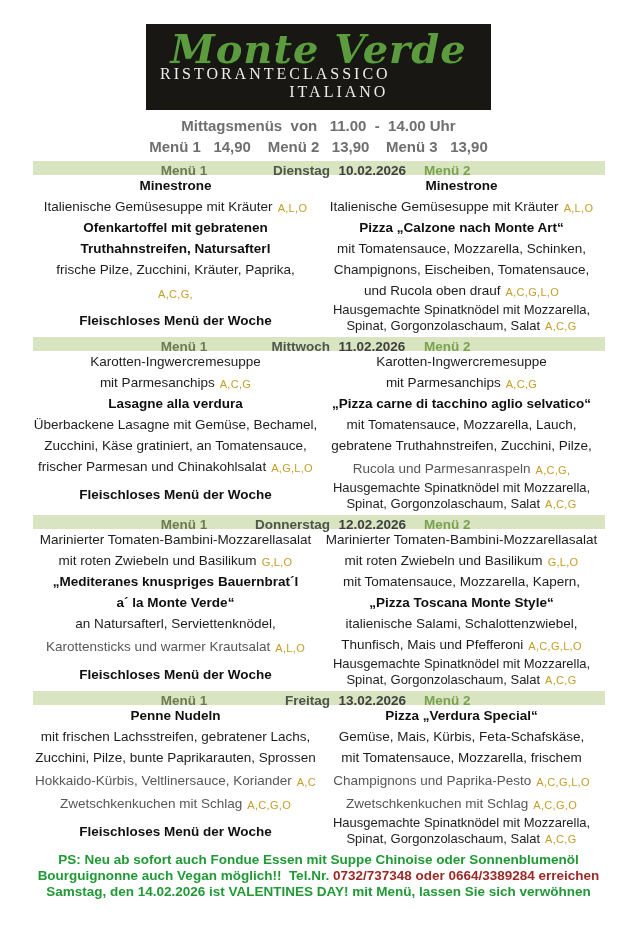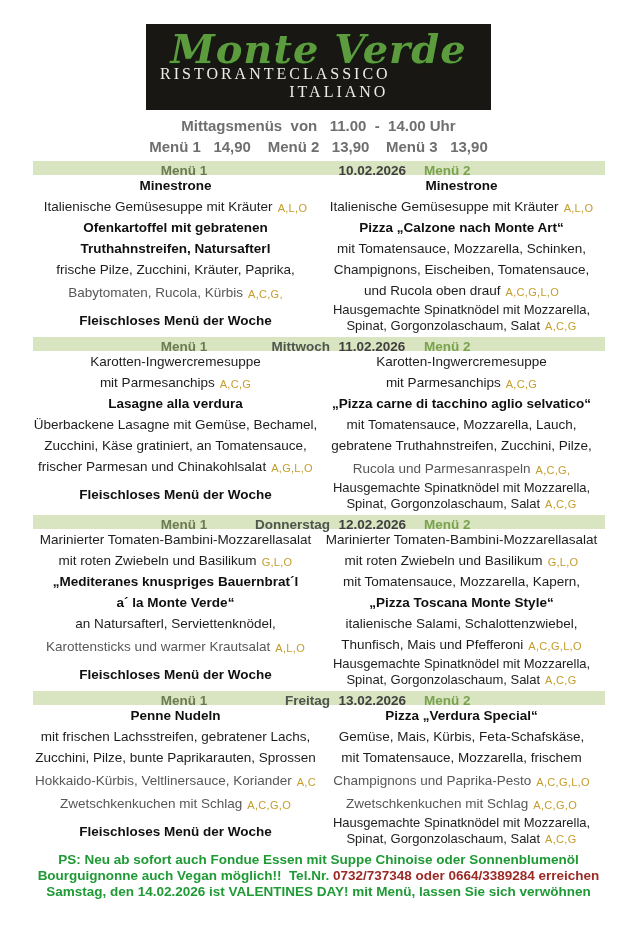--- a/index.html
+++ b/index.html
@@ -72,20 +72,21 @@
     </div>
   </div>
 
   <div class="intro-hours">Mittagsmenüs  von   11.00  -  14.00 Uhr</div>
   <div class="intro-prices">Menü 1   14,90    Menü 2   13,90    Menü 3   13,90</div>
 
   <div id="days">
       <section class="day">
         <div class="day-bar">
           <span class="m1">Menü 1</span>
+          <span class="dayname">Dienstag</span>
           <span class="date">10.02.2026</span>
           <span class="m2">Menü 2</span>
         </div>
         <div class="day-content">
           <div class="col">
             <div class="line bold">
               <span class="txt">Minestrone</span>
             </div>
             <div class="line">
               <span class="txt">Italienische Gemüsesuppe mit Kräuter</span>
@@ -94,21 +95,20 @@
             <div class="line bold">
               <span class="txt">Ofenkartoffel mit gebratenen</span>
             </div>
             <div class="line bold">
               <span class="txt">Truthahnstreifen, Natursafterl</span>
             </div>
             <div class="line">
               <span class="txt">frische Pilze, Zucchini, Kräuter, Paprika,</span>
             </div>
             <div class="line muted">
-              <span class="txt">Babytomaten, Rucola, Kürbis</span>
               <span class="code">A,C,G,</span>
             </div>
             <div class="line bold spacer">
               <span class="txt">Fleischloses Menü der Woche</span>
             </div>
           </div>
           <div class="col">
             <div class="line bold">
               <span class="txt">Minestrone</span>
             </div>

